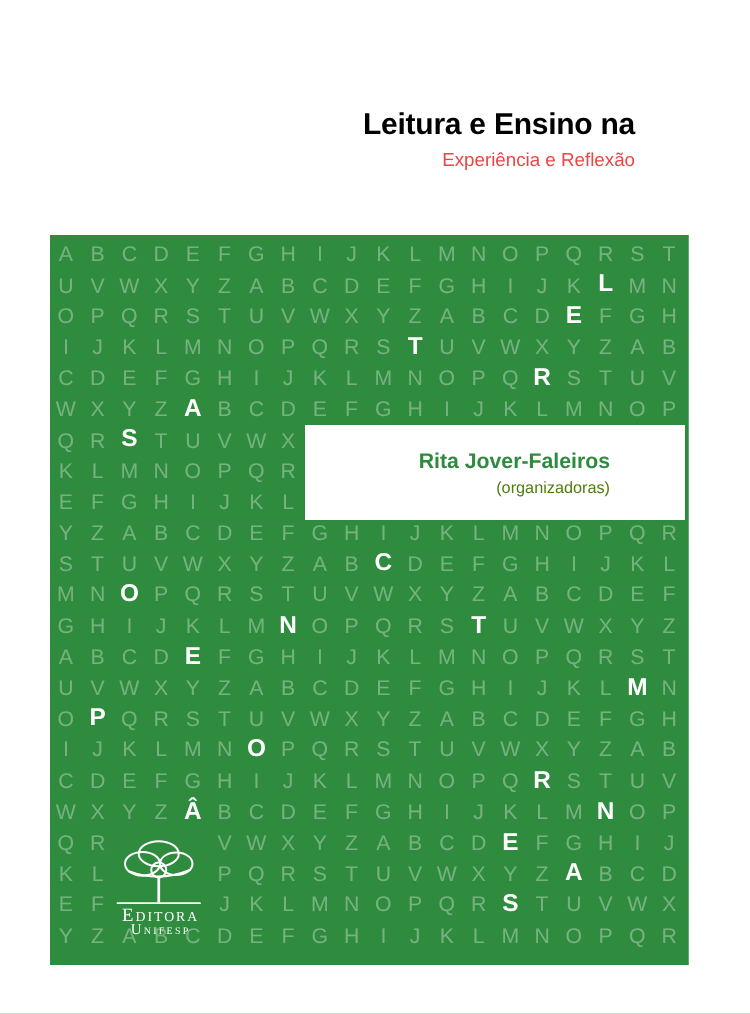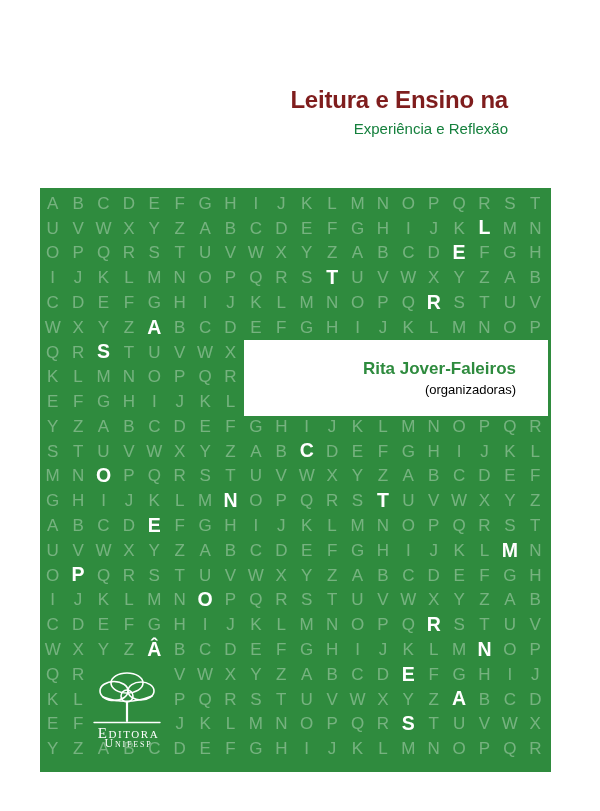--- a/index.html
+++ b/index.html
@@ -2,36 +2,36 @@
 <html><head>
 <meta charset="utf-8">
 <style>
   html,body{margin:0;padding:0;}
   body{
     width:600px;height:811px;position:relative;background:#ffffff;overflow:hidden;
     font-family:"Liberation Sans", sans-serif;
   }
   .title-block{position:absolute;top:86px;right:92px;text-align:right;z-index:2;}
   .title-line{display:block;font-size:24px;font-weight:700;line-height:28px;
-    letter-spacing:-0.2px;color:#7f1d1d;}
-  .subtitle{display:block;font-size:15px;font-weight:400;color:#15803d;margin-top:6px;}
+    letter-spacing:-0.2px;color:#000000;}
+  .subtitle{display:block;font-size:15px;font-weight:400;color:#ef4444;margin-top:6px;}
 
   .grid-square{position:absolute;left:40px;top:188px;width:511px;height:584px;
     background:#2f8b3e;z-index:1;}
   .grid-inner{position:absolute;left:0;top:3px;right:3px;bottom:11px;display:grid;
     grid-template-columns:repeat(20,1fr);grid-template-rows:repeat(23,1fr);}
   .cell{display:flex;align-items:center;justify-content:center;
     font-size:17px;color:rgba(255,255,255,0.34);line-height:1;}
   .cell.hl{font-size:19.5px;font-weight:700;color:#ffffff;}
 
   .author-band{position:absolute;left:244px;top:340px;width:304px;height:76px;
-    background:#ffffff;z-index:3;box-sizing:border-box;padding:6px 32px 6px 6px;
+    background:#ffffff;z-index:3;box-sizing:border-box;padding:6px 60px 6px 6px;
     display:flex;flex-direction:column;justify-content:center;align-items:flex-end;}
   .author-line{font-size:17px;font-weight:600;color:#2e8b3e;line-height:24px;white-space:nowrap;}
-  .org-note{font-size:13px;font-weight:400;color:#000000;line-height:18px;}
+  .org-note{font-size:13px;font-weight:400;color:#4d7c0f;line-height:18px;}
 
   .publisher{position:absolute;left:91px;top:666px;width:72px;z-index:3;text-align:center;color:#ffffff;}
   .publisher svg{display:block;}
   .pub-line{display:block;font-family:"Liberation Serif", serif;font-variant:small-caps;
     color:#ffffff;}
   .pub-line.l1{font-size:15px;letter-spacing:1.6px;line-height:10px;margin-top:2px;margin-left:3px;}
   .pub-line.l2{font-size:12px;letter-spacing:1.8px;line-height:11px;margin-left:3px;}
 </style>
 </head>
 <body>

